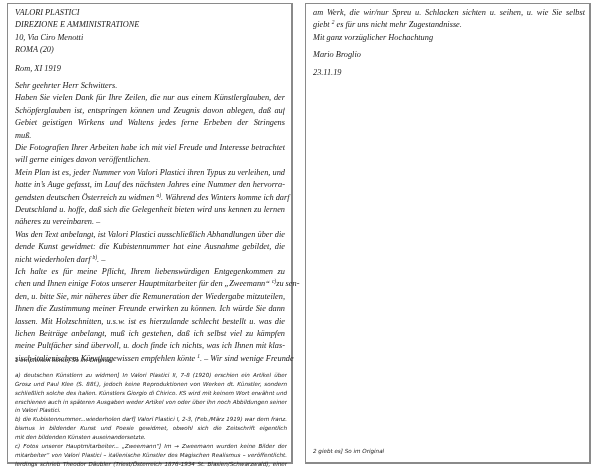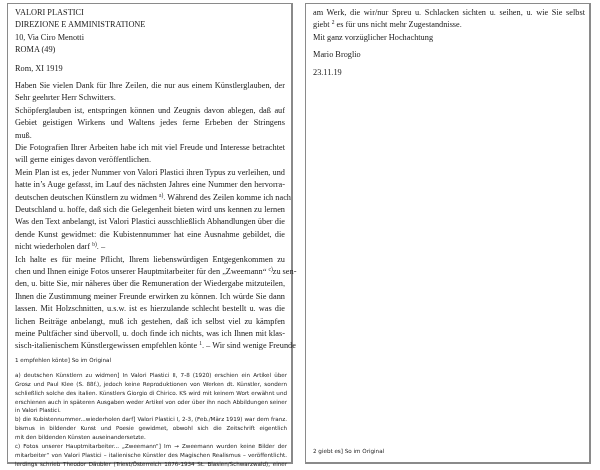--- a/index.html
+++ b/index.html
@@ -1,20 +1,21 @@
 <!DOCTYPE html>
 <html><head>
 <meta charset="utf-8">
 <style>
   html, body { margin: 0; padding: 0; background: #ffffff; }
   body { width: 600px; height: 470px; position: relative; overflow: hidden; }
   .page {
     position: absolute; top: 3px; height: 461px; box-sizing: border-box;
     border: 1px solid #8a8a8a; border-right: 2px solid #8a8a8a; border-bottom: 2px solid #8a8a8a;
     background: #fff;
+    font-style: italic;
   }
   #page-left { left: 7px; width: 286px; }
   #page-right { left: 305px; width: 286px; }
   .body-text {
     font-family: "Liberation Serif", "DejaVu Serif", serif;
     font-size: 8.3px; line-height: 12.4px; color: #1a1a1a;
   }
   .left-content { position: absolute; left: 7px; top: 3px; width: 270px; }
   .right-content { position: absolute; left: 7px; top: 3px; width: 272px; }
   .line { white-space: nowrap; display: block; }
@@ -34,36 +35,37 @@
 </style>
 </head>
 <body>
 
 <div class="page" id="page-left">
   <div class="left-content body-text">
     <div>
       <span class="line">VALORI PLASTICI</span>
       <span class="line">DIREZIONE E AMMINISTRATIONE</span>
       <span class="line">10, Via Ciro Menotti</span>
-      <span class="line">ROMA (49)</span>
+      <span class="line">ROMA (20)</span>
     </div>
     <div class="gap"></div>
     <span class="line">Rom, XI 1919</span>
     <div class="gap-sm"></div>
+    <span class="line">Sehr geehrter Herr Schwitters.</span>
     <span class="line just">Haben Sie vielen Dank für Ihre Zeilen, die nur aus einem Künstlerglauben, der</span>
-    <span class="line">Sehr geehrter Herr Schwitters.</span>
     <span class="line just">Schöpferglauben ist, entspringen können und Zeugnis davon ablegen, daß auf dem</span>
     <span class="line just">Gebiet geistigen Wirkens und Waltens jedes ferne Erbeben der Stringens verstummen</span>
     <span class="line">muß.</span>
     <span class="line just">Die Fotografien Ihrer Arbeiten habe ich mit viel Freude und Interesse betrachtet u.</span>
     <span class="line">will gerne einiges davon veröffentlichen.</span>
     <span class="line just">Mein Plan ist es, jeder Nummer von Valori Plastici ihren Typus zu verleihen, und ich</span>
     <span class="line just">hatte in’s Auge gefasst, im Lauf des nächsten Jahres eine Nummer den hervorra-</span>
-    <span class="line"><span>deutschen deutschen Künstlern zu widmen</span> <sup>a)</sup><span>. Während des Zeilen komme ich nach</span></span>
+    <span class="line"><span>gendsten deutschen Österreich zu widmen</span> <sup>a)</sup><span>. Während des Winters komme ich darf</span></span>
     <span class="line just">Deutschland u. hoffe, daß sich die Gelegenheit bieten wird uns kennen zu lernen und</span>
+    <span class="line">näheres zu vereinbaren. –</span>
     <span class="line just">Was den Text anbelangt, ist Valori Plastici ausschließlich Abhandlungen über die bil-</span>
     <span class="line just">dende Kunst gewidmet: die Kubistennummer hat eine Ausnahme gebildet, die sich</span>
     <span class="line"><span>nicht wiederholen darf</span> <sup>b)</sup><span>. –</span></span>
     <span class="line just">Ich halte es für meine Pflicht, Ihrem liebenswürdigen Entgegenkommen zu entspre-</span>
     <span class="line"><span>chen und Ihnen einige Fotos unserer Hauptmitarbeiter für den „Zweemann“</span> <sup>c)</sup><span>zu sen-</span></span>
     <span class="line just">den, u. bitte Sie, mir näheres über die Remuneration der Wiedergabe mitzuteilen, um</span>
     <span class="line just">Ihnen die Zustimmung meiner Freunde erwirken zu können. Ich würde Sie dann bit-</span>
     <span class="line just">lassen. Mit Holzschnitten, u.s.w. ist es hierzulande schlecht bestellt u. was die schrift-</span>
     <span class="line just">lichen Beiträge anbelangt, muß ich gestehen, daß ich selbst viel zu kämpfen habe;</span>
     <span class="line just">meine Pultfächer sind übervoll, u. doch finde ich nichts, was ich Ihnen mit klas-</span>

